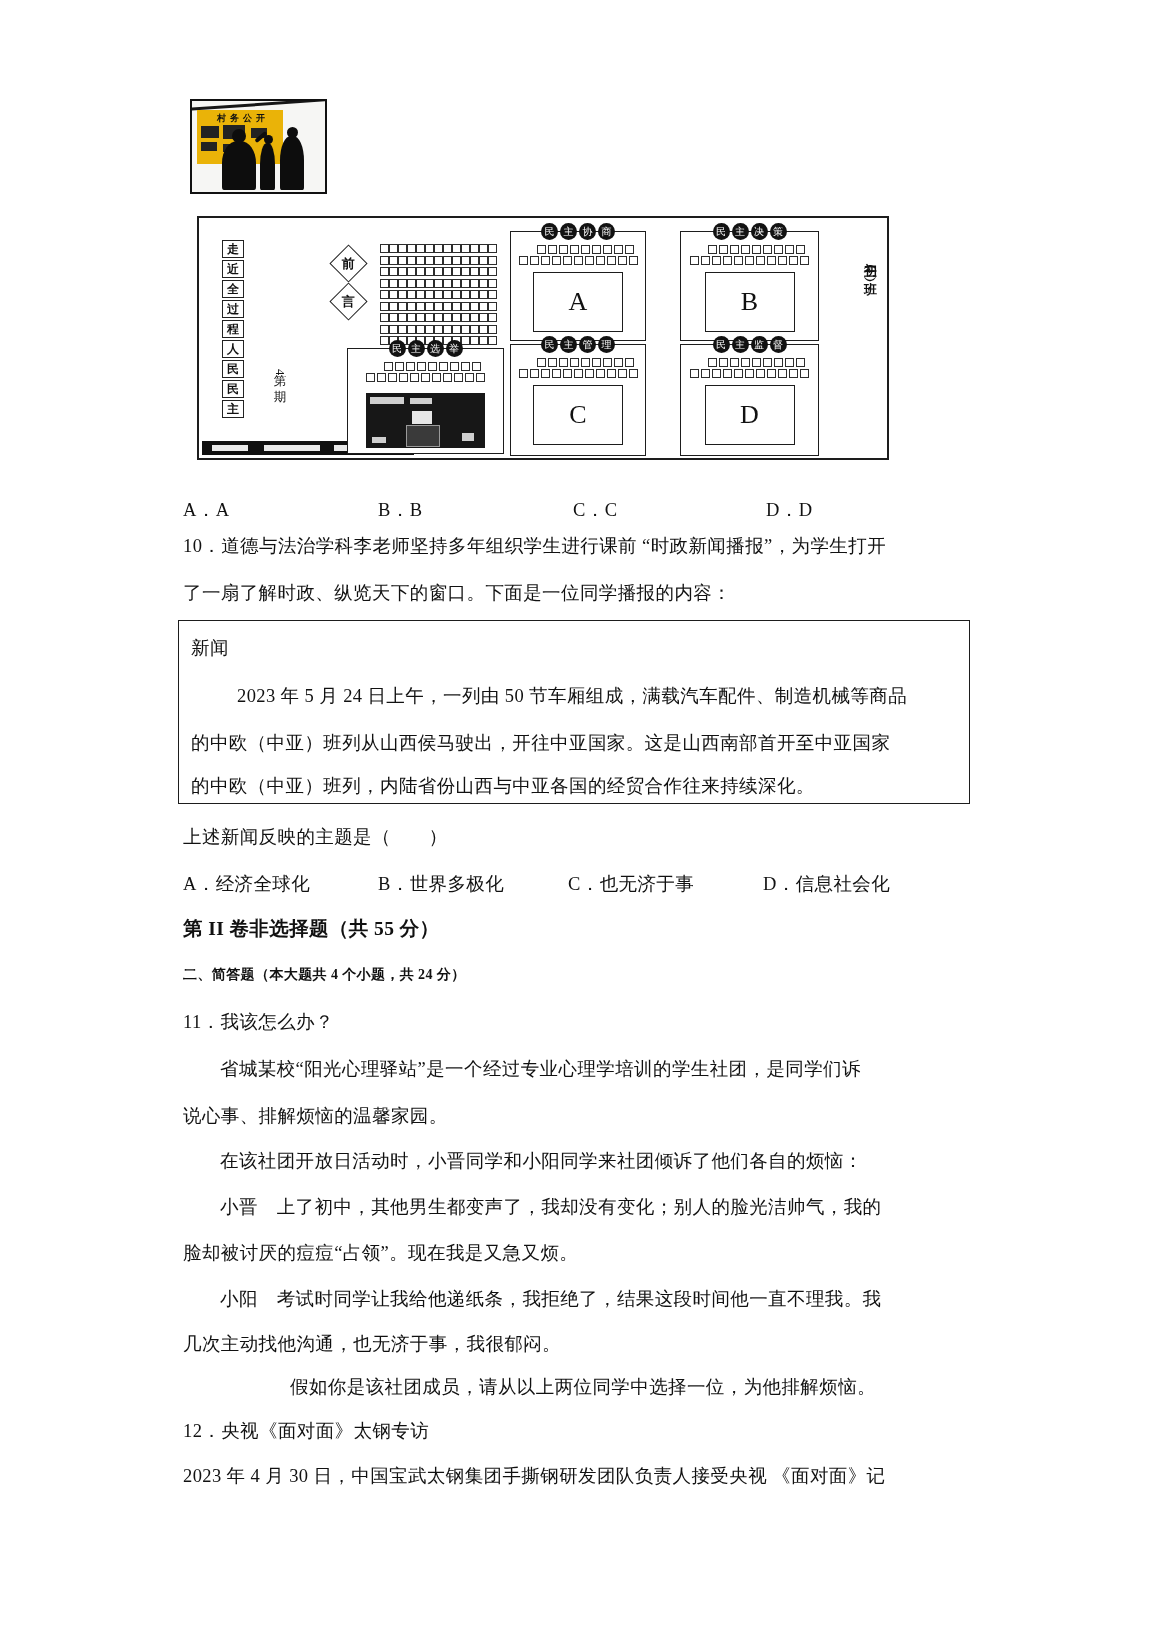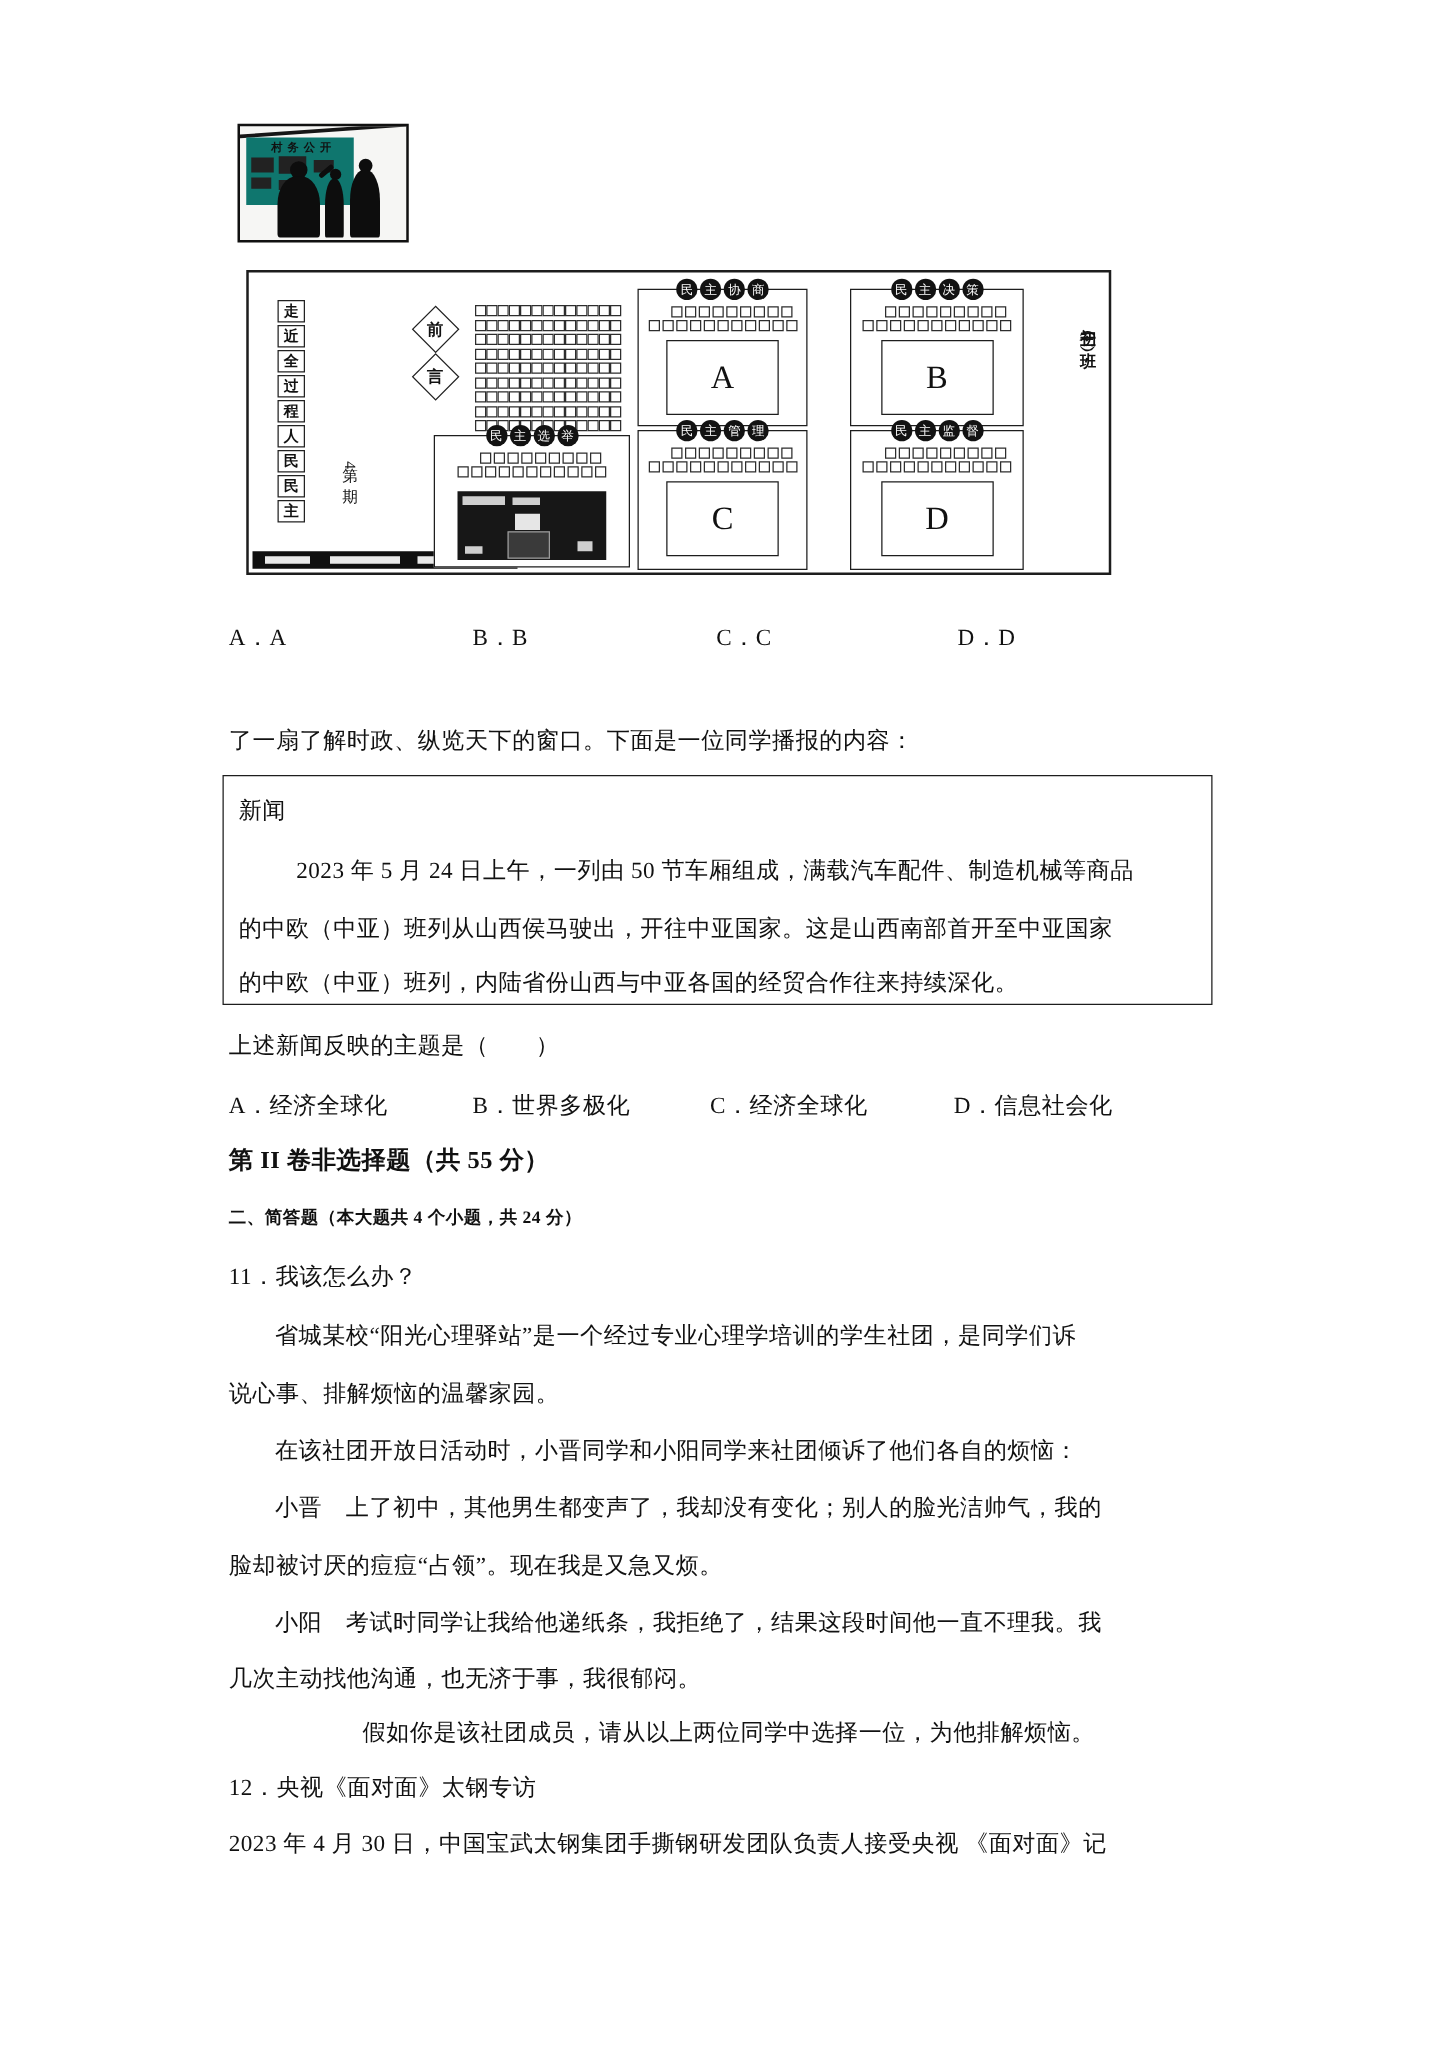--- a/index.html
+++ b/index.html
@@ -9,21 +9,21 @@
     overflow:hidden;margin:0 auto;
   }
   .line{position:absolute;left:183px;width:800px;font-size:18.5px;line-height:26px;
         letter-spacing:.4px;white-space:nowrap;}
   .ind{padding-left:37px;}
   .bold{font-weight:bold;}
   .center{}
   
   .top-photo{position:absolute;left:190px;top:99px;width:133px;height:91px;
     border:2px solid #111;background:#f6f6f4;overflow:hidden;}
-  .tp-board{position:absolute;left:5px;top:9px;width:86px;height:54px;background:#0f766e;}
+  .tp-board{position:absolute;left:5px;top:9px;width:86px;height:54px;background:#eab308;}
   .tp-title{position:absolute;left:20px;top:2px;font-size:9px;font-weight:bold;
     letter-spacing:4px;color:#111;white-space:nowrap;}
   .tp-poster{position:absolute;background:#222;}
   .tp-roofline{position:absolute;left:-4px;top:2px;width:140px;height:3px;background:#161616;
     transform:rotate(-4deg);}
   .sil-head{position:absolute;border-radius:50%;background:#0d0d0d;}
   .sil-body{position:absolute;background:#0d0d0d;border-radius:45% 45% 6% 6%;}
   .sil-arm{position:absolute;background:#0d0d0d;border-radius:3px;transform:rotate(-40deg);}
   
   .diagram{position:absolute;left:197px;top:216px;width:688px;height:240px;
@@ -486,35 +486,36 @@
     <div class="class-label">初三（一）班</div>
   </div>
 
   <div class="opt-row" style="top:497px;">
     <span style="left:0px;">A．A</span>
     <span style="left:195px;">B．B</span>
     <span style="left:390px;">C．C</span>
     <span style="left:583px;">D．D</span>
   </div>
 
+  <div class="line" style="top:533px;">10．道德与法治学科李老师坚持多年组织学生进行课前 “时政新闻播报”，为学生打开</div>
   <div class="line" style="top:580px;">了一扇了解时政、纵览天下的窗口。下面是一位同学播报的内容：</div>
 
   <div class="news-box">
     <div class="nline" style="top:14px;">新闻</div>
     <div class="nline" style="top:62px;padding-left:46px;">2023 年 5 月 24 日上午，一列由 50 节车厢组成，满载汽车配件、制造机械等商品</div>
     <div class="nline" style="top:109px;">的中欧（中亚）班列从山西侯马驶出，开往中亚国家。这是山西南部首开至中亚国家</div>
     <div class="nline" style="top:152px;">的中欧（中亚）班列，内陆省份山西与中亚各国的经贸合作往来持续深化。</div>
   </div>
 
   <div class="line" style="top:824px;">上述新闻反映的主题是（　　）</div>
 
   <div class="opt-row" style="top:871px;">
     <span style="left:0px;">A．经济全球化</span>
     <span style="left:195px;">B．世界多极化</span>
-    <span style="left:385px;">C．经济全球化</span>
+    <span style="left:385px;">C．也无济于事</span>
     <span style="left:580px;">D．信息社会化</span>
   </div>
 
   <div class="line bold center" style="top:916px;font-size:19.5px;">第 II 卷非选择题（共 55 分）</div>
   <div class="line bold" style="top:962px;font-size:14px;">二、简答题（本大题共 4 个小题，共 24 分）</div>
 
   <div class="line" style="top:1009px;">11．我该怎么办？</div>
   <div class="line ind" style="top:1056px;">省城某校“阳光心理驿站”是一个经过专业心理学培训的学生社团，是同学们诉</div>
   <div class="line" style="top:1103px;">说心事、排解烦恼的温馨家园。</div>
   <div class="line ind" style="top:1148px;">在该社团开放日活动时，小晋同学和小阳同学来社团倾诉了他们各自的烦恼：</div>

